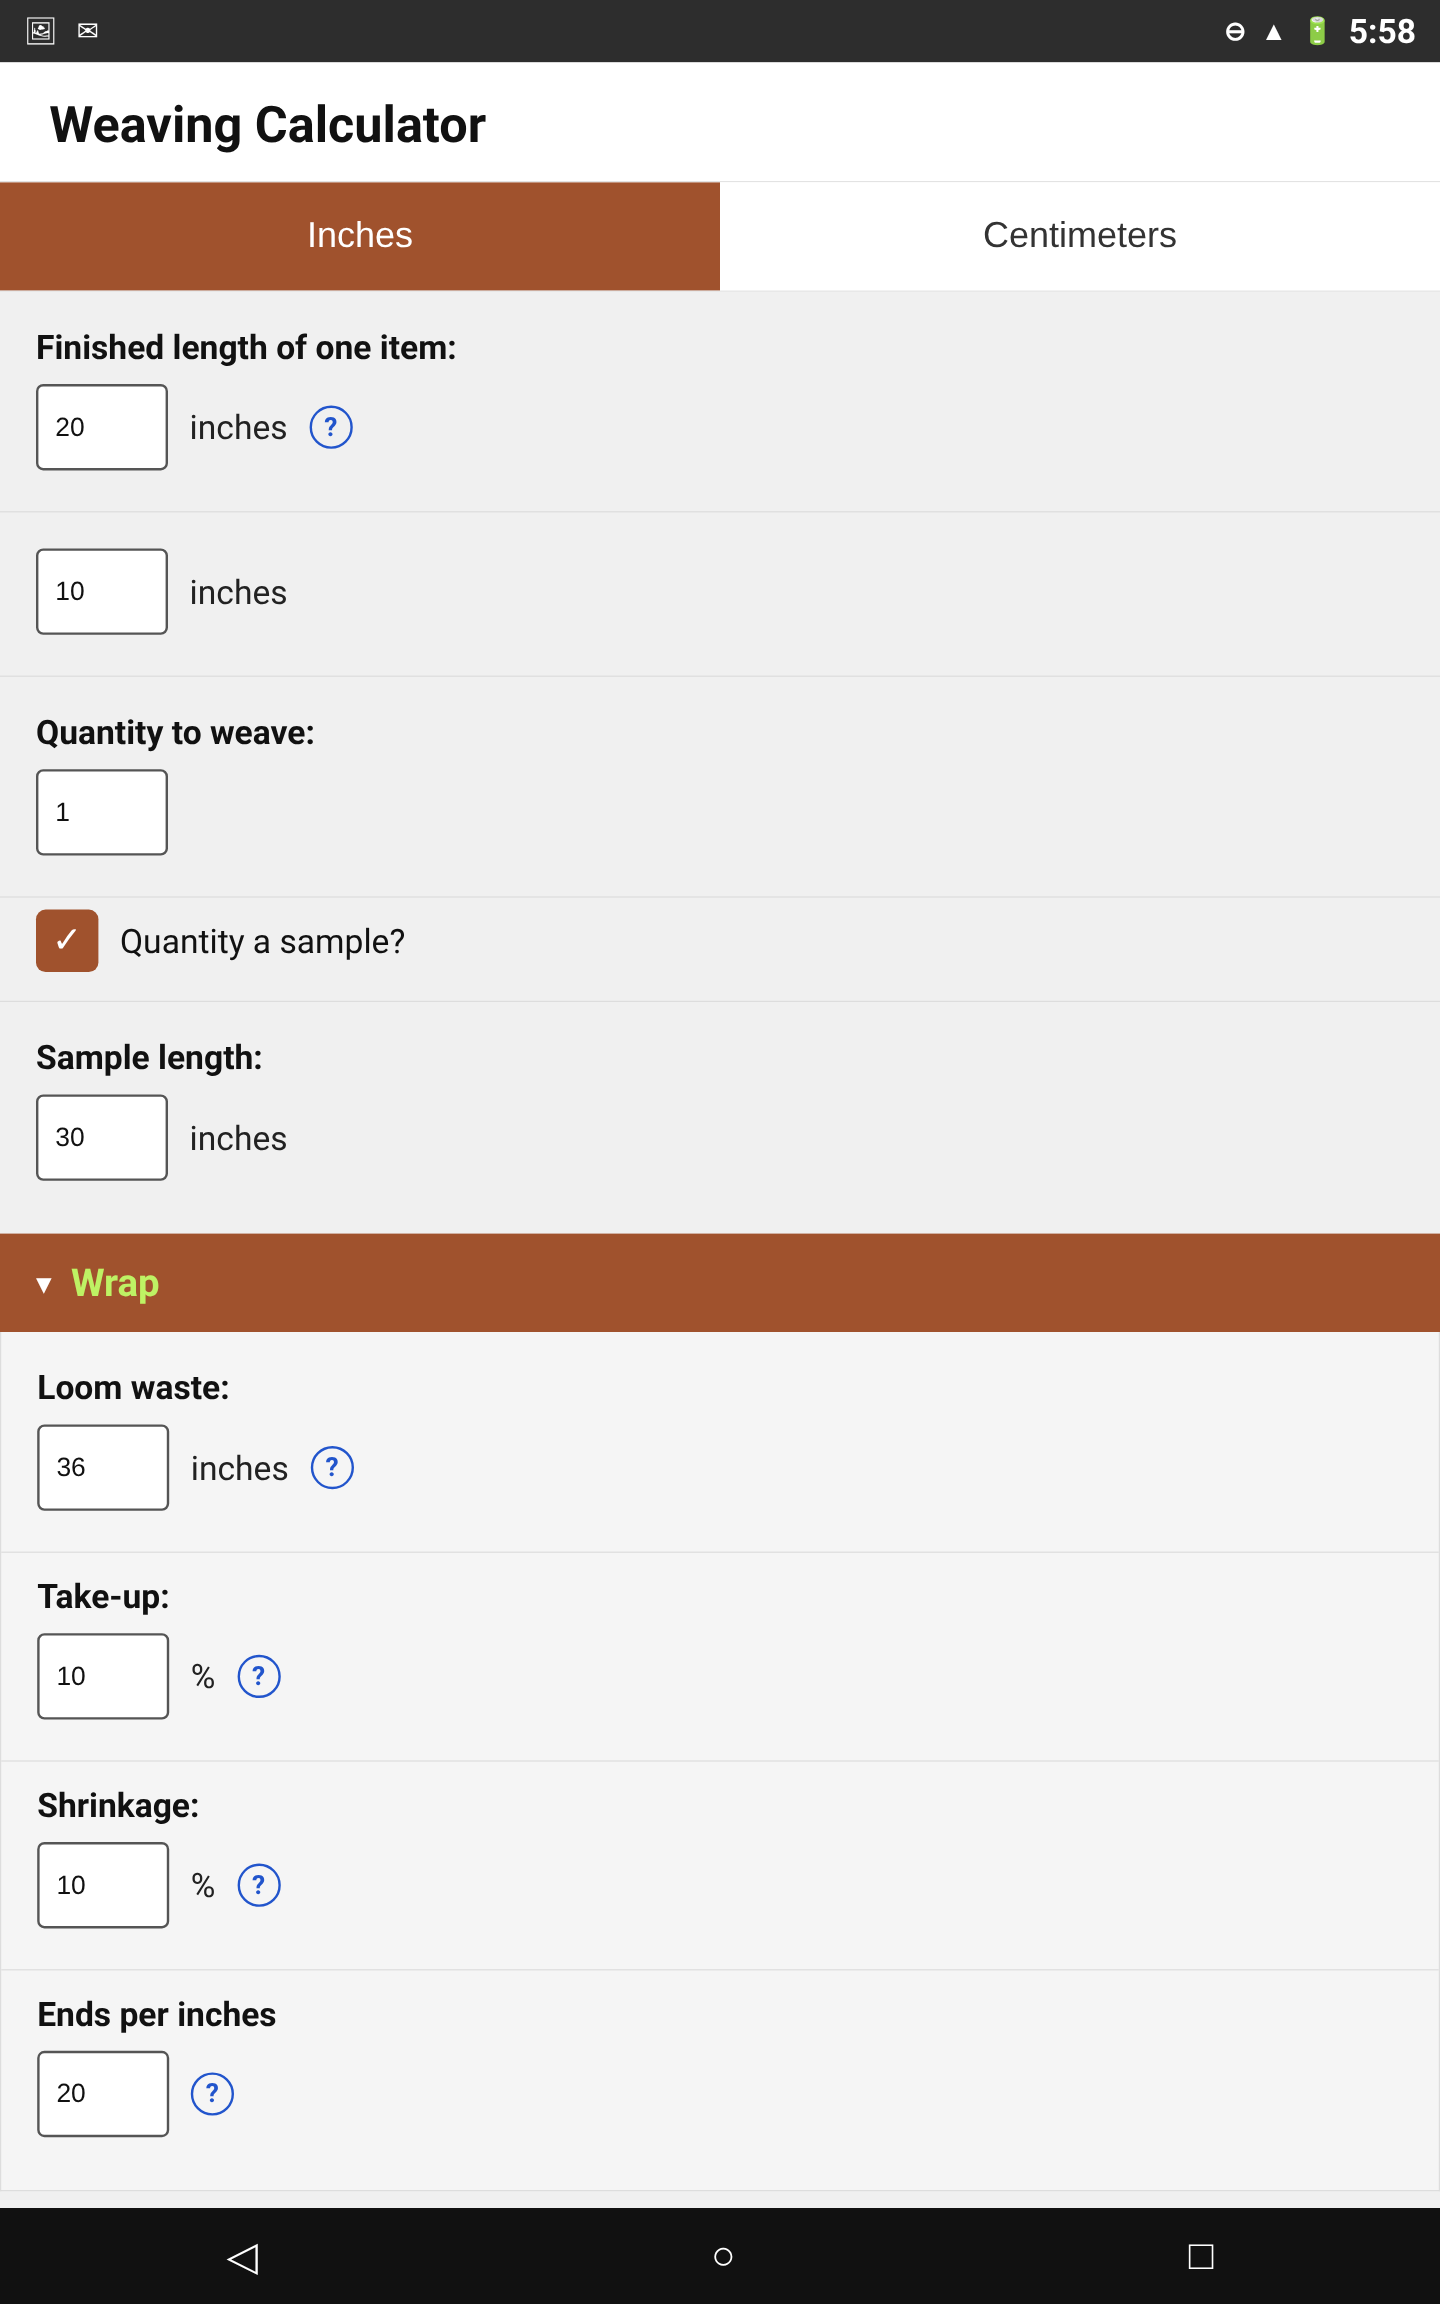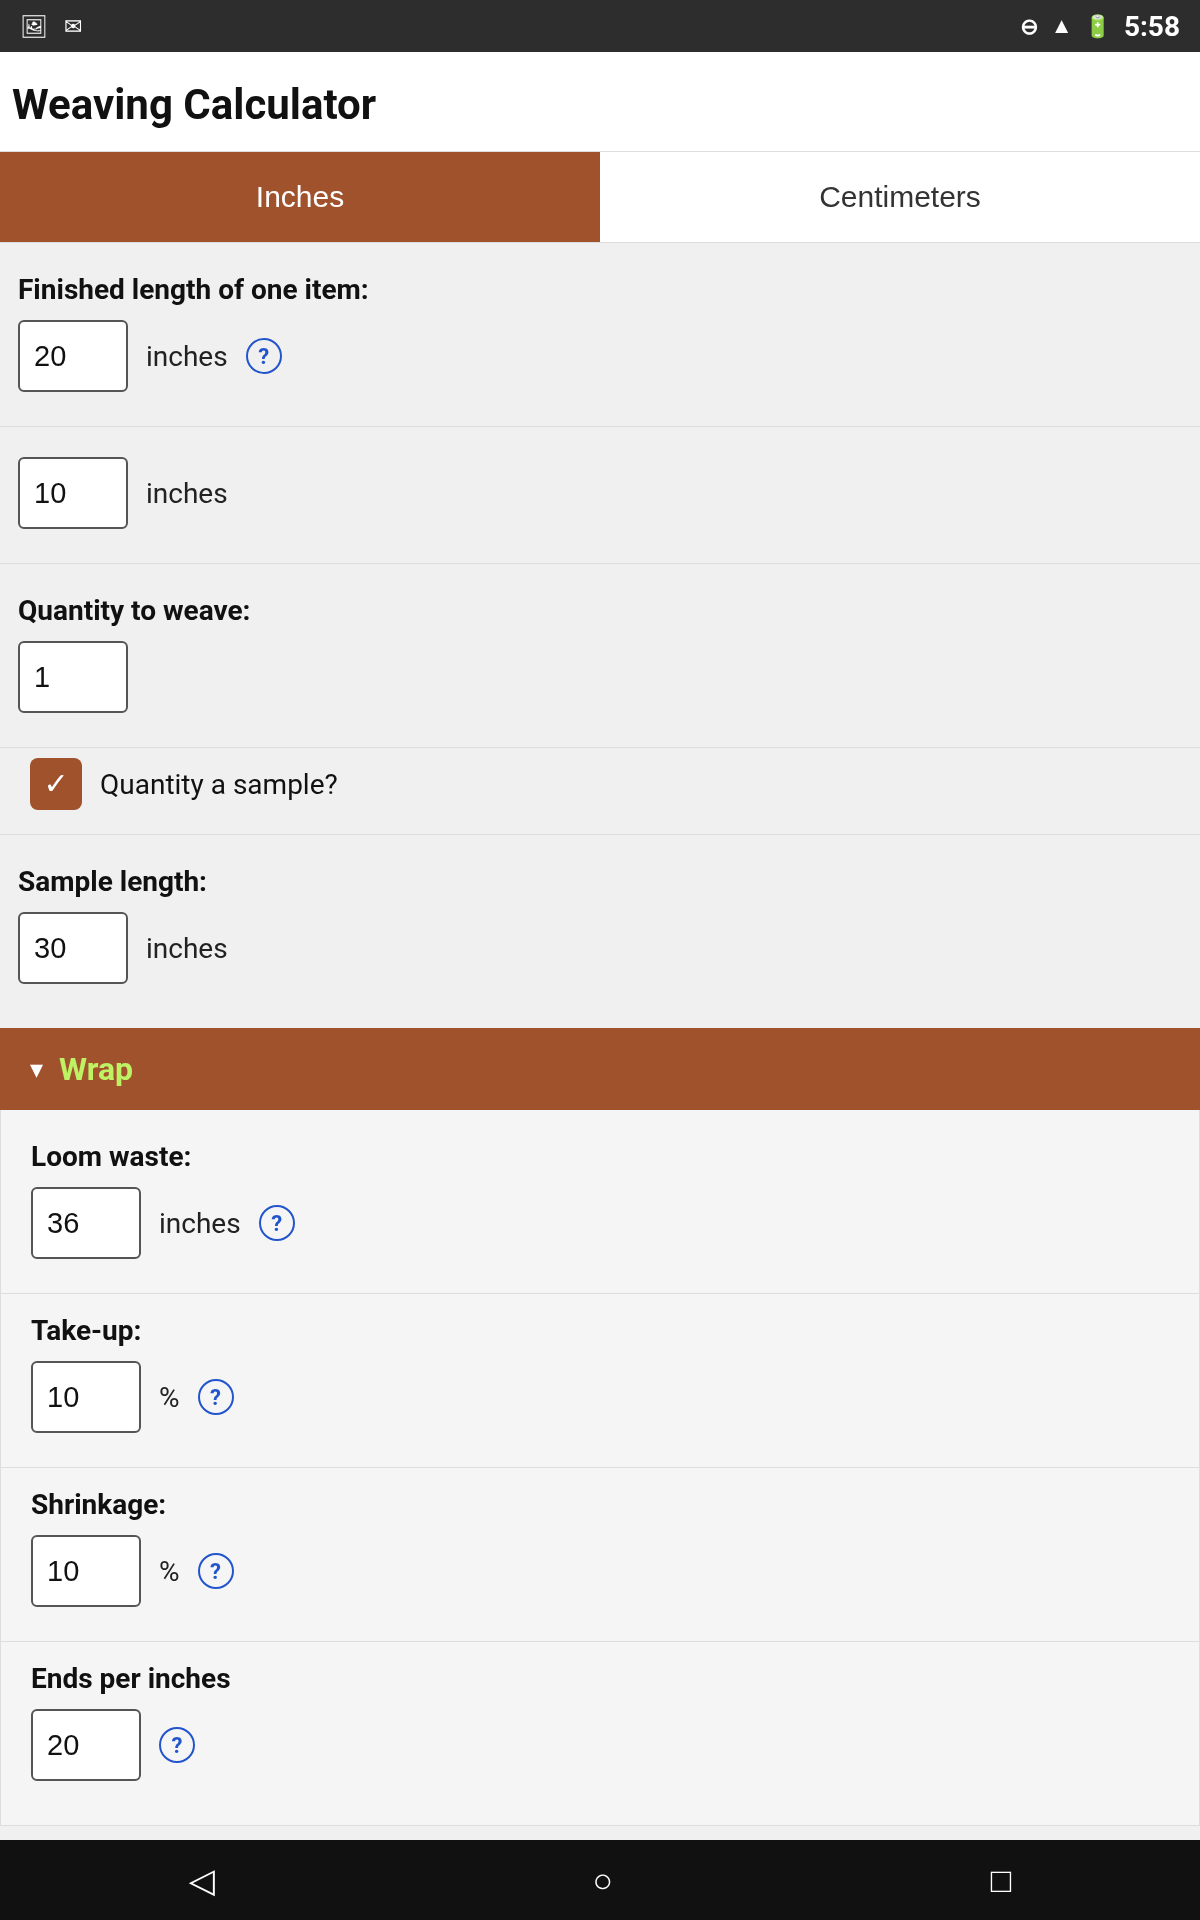--- a/index.html
+++ b/index.html
@@ -38,21 +38,21 @@
       font-weight: bold;
     }
     .status-icon {
       color: white;
       font-size: 22px;
     }
 
     
     .app-header {
       background: white;
-      padding: 28px 24px 22px 12px;
+      padding: 28px 24px 22px 41px;
       border-bottom: 1px solid #ddd;
     }
     .app-title {
       font-size: 42px;
       font-weight: bold;
       color: #111;
     }
 
     
     .content {
@@ -82,41 +82,41 @@
       background: #a0522d;
       color: white;
     }
     .unit-tab.inactive {
       background: white;
       color: #333;
     }
 
     
     .form-section {
-      padding: 30px 30px 10px 18px;
+      padding: 30px 30px 10px 30px;
     }
     .field-label {
       font-size: 28px;
       font-weight: bold;
       color: #111;
       margin-bottom: 14px;
       display: block;
     }
     .field-row {
       display: flex;
       align-items: center;
       gap: 18px;
       margin-bottom: 24px;
     }
     .field-input {
       width: 110px;
       height: 72px;
       border: 2px solid #555;
       border-radius: 6px;
-      font-size: 29px;
+      font-size: 22px;
       padding: 0 14px;
       background: white;
       color: #111;
     }
     .field-unit {
       font-size: 28px;
       color: #222;
     }
     .help-icon {
       width: 36px;

